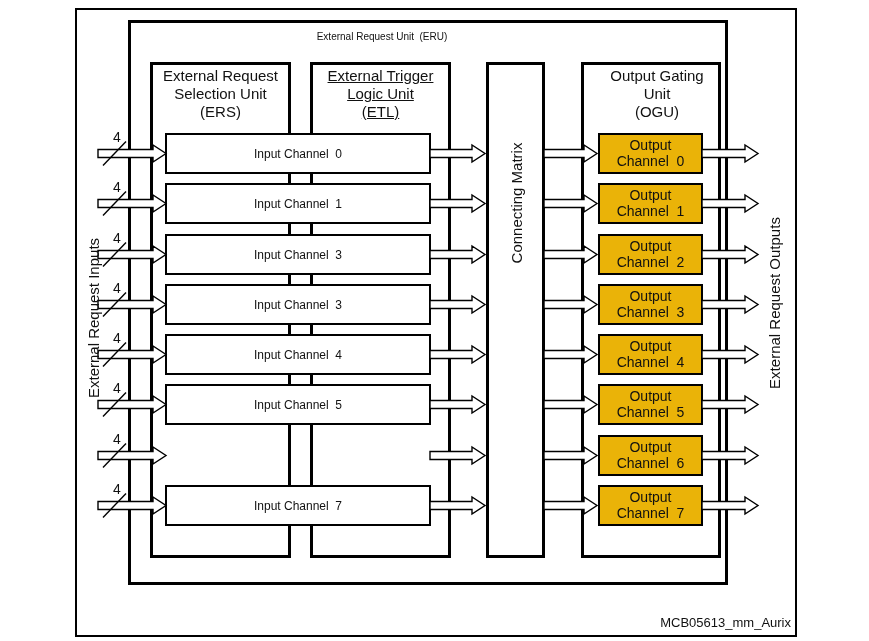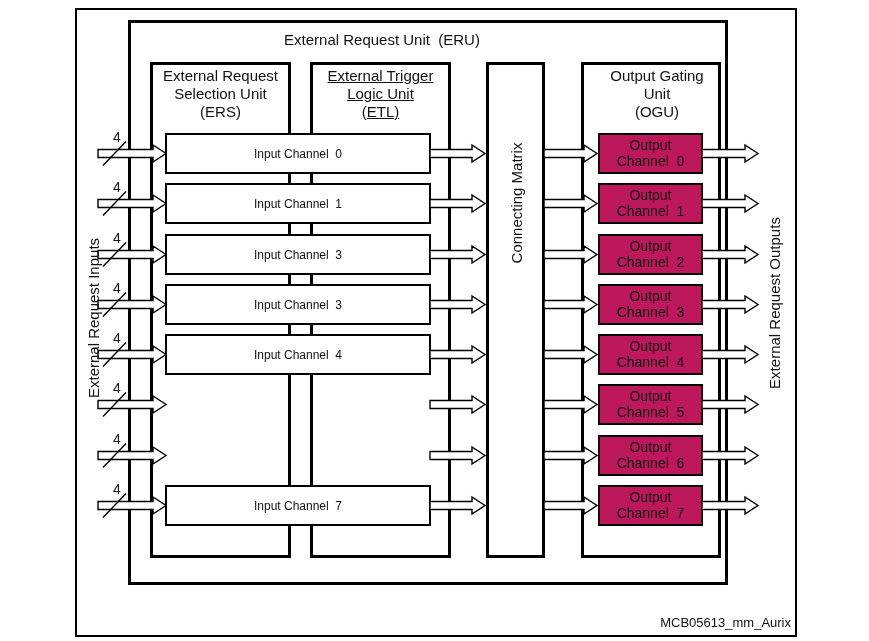--- a/index.html
+++ b/index.html
@@ -3,37 +3,37 @@
 <meta charset="utf-8">
 <style>
   html,body{margin:0;padding:0;background:#fff;}
   #stage{
     position:relative;width:869px;height:641px;background:#ffffff;
     font-family:"Liberation Sans",sans-serif;color:#111;overflow:hidden;
   }
   .abs{position:absolute;box-sizing:border-box;}
   .outer-frame{left:75px;top:8px;width:722px;height:629px;border:2px solid #000;background:#fff;}
   .eru-box{left:128px;top:20px;width:600px;height:565px;border:3px solid #000;background:#fff;}
-  .eru-title{left:382px;top:31px;transform:translateX(-50%);white-space:pre;font-size:15px;}
+  .eru-title{left:382px;top:31px;transform:translateX(-50%);white-space:pre;font-size:10px;}
   .unit-box{border:3px solid #000;background:#fff;top:62px;height:496px;}
   .ers-box{left:150px;width:141px;}
   .etl-box{left:310px;width:141px;}
   .matrix-box{left:486px;width:59px;}
   .ogu-box{left:581px;width:140px;}
   .unit-header{top:67px;white-space:pre;text-align:center;font-size:15px;line-height:18px;}
   .ers-header{left:150px;width:141px;}
   .etl-header{left:310px;width:141px;text-decoration:underline;}
   .ogu-header{left:595px;width:124px;}
   .vlabel{white-space:nowrap;font-size:15px;transform:translate(-50%,-50%) rotate(-90deg);}
   .in-ch{
     left:165px;width:266px;height:41px;border:2.5px solid #000;background:#fff;
     display:flex;align-items:center;justify-content:center;font-size:12px;white-space:pre;
   }
   .out-ch{
-    left:598px;width:105px;height:41px;border:2.5px solid #000;background:#be185d;
+    left:598px;width:105px;height:41px;border:2.5px solid #000;background:#eab308;
     display:flex;align-items:center;justify-content:center;text-align:center;
     font-size:14px;line-height:15.5px;white-space:pre;
   }
   .bus-width{
     width:20px;text-align:center;font-size:14px;left:107px;
   }
   #arrow-layer{position:absolute;left:0;top:0;pointer-events:none;}
   .arrow{fill:#ffffff;stroke:#000;stroke-width:1.4;}
   .slash{stroke:#000;stroke-width:1.4;}
   .caption{right:78px;top:615px;font-size:13px;white-space:nowrap;}
@@ -49,20 +49,21 @@
   <div class="abs unit-box ers-box"></div>
   <div class="abs unit-box etl-box"></div>
   <div class="abs unit-box matrix-box"></div>
   <div class="abs unit-box ogu-box"></div>
 
   <div class="abs in-ch" style="top:133px"><span>Input Channel  0</span></div>
   <div class="abs in-ch" style="top:183px"><span>Input Channel  1</span></div>
   <div class="abs in-ch" style="top:234px"><span>Input Channel  3</span></div>
   <div class="abs in-ch" style="top:284px"><span>Input Channel  3</span></div>
   <div class="abs in-ch" style="top:334px"><span>Input Channel  4</span></div>
+  <div class="abs in-ch" style="top:384px"><span>Input Channel  5</span></div>
   <div class="abs in-ch" style="top:485px"><span>Input Channel  7</span></div>
 
   <div class="abs out-ch" style="top:133px"><span>Output
 Channel  0</span></div>
   <div class="abs out-ch" style="top:183px"><span>Output
 Channel  1</span></div>
   <div class="abs out-ch" style="top:234px"><span>Output
 Channel  2</span></div>
   <div class="abs out-ch" style="top:284px"><span>Output
 Channel  3</span></div>

